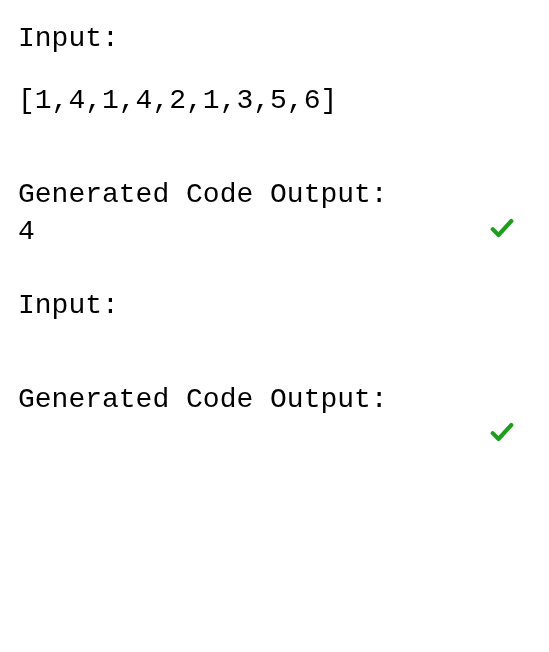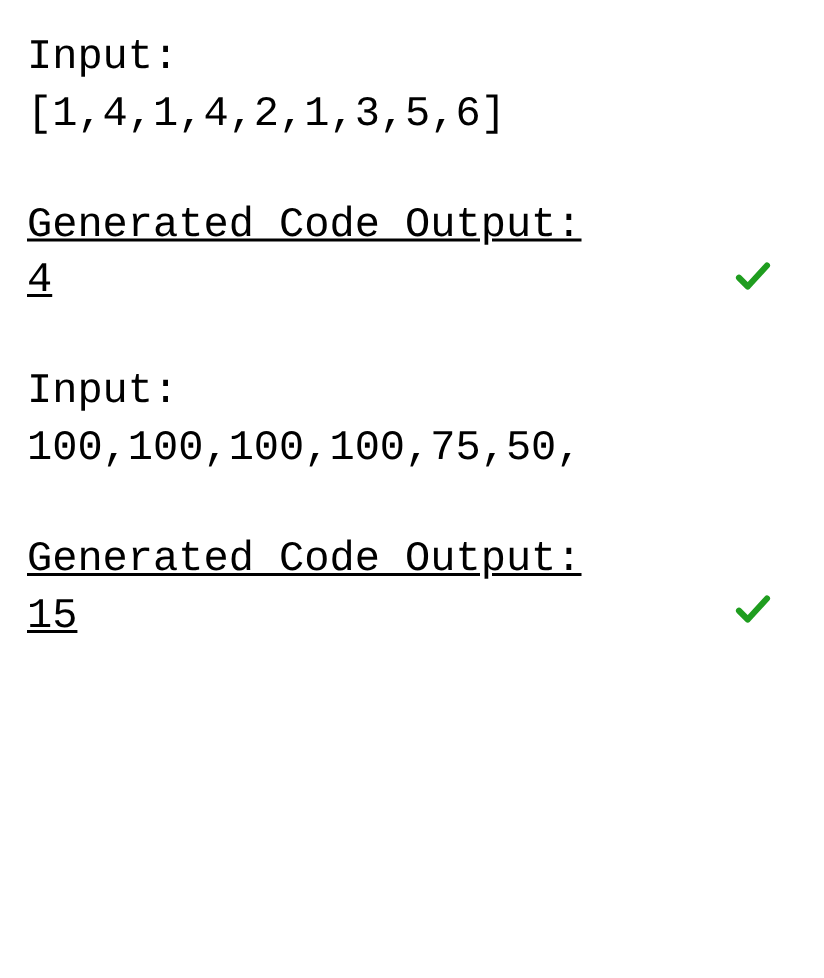--- a/index.html
+++ b/index.html
@@ -25,25 +25,25 @@
     .block:last-child {
       margin-bottom: 0;
     }
     .label {
       display: block;
     }
     .code-line {
       display: block;
       word-break: break-word;
       letter-spacing: 0px;
+      margin-top: 24px;
     }
     .output-section {
-      margin-top: 36px;
+      margin-top: 56px;
       position: relative;
-      text-decoration: underline;
     }
     .output-value {
       display: block;
     }
     .checkmark {
       position: absolute;
       right: 14px;
       top: 38px;
       width: 30px;
       height: 28px;
@@ -70,24 +70,22 @@
     <span class="checkmark">
       <svg viewBox="0 0 24 24" fill="none" stroke="#1f9d1f" stroke-width="3.5" stroke-linecap="round" stroke-linejoin="round">
         <polyline points="4,13 9,18 20,6"></polyline>
       </svg>
     </span>
   </div>
 </div>
 
 <div class="block block2">
   <span class="label">Input:</span>
-  <span class="code-line">100,100,100,100,75,50,</span>
 
   <div class="output-section">
     <span class="label">Generated Code Output:</span>
-    <span class="output-value">15</span>
     <span class="checkmark">
       <svg viewBox="0 0 24 24" fill="none" stroke="#1f9d1f" stroke-width="3.5" stroke-linecap="round" stroke-linejoin="round">
         <polyline points="4,13 9,18 20,6"></polyline>
       </svg>
     </span>
   </div>
 </div>
 
 </body></html>

